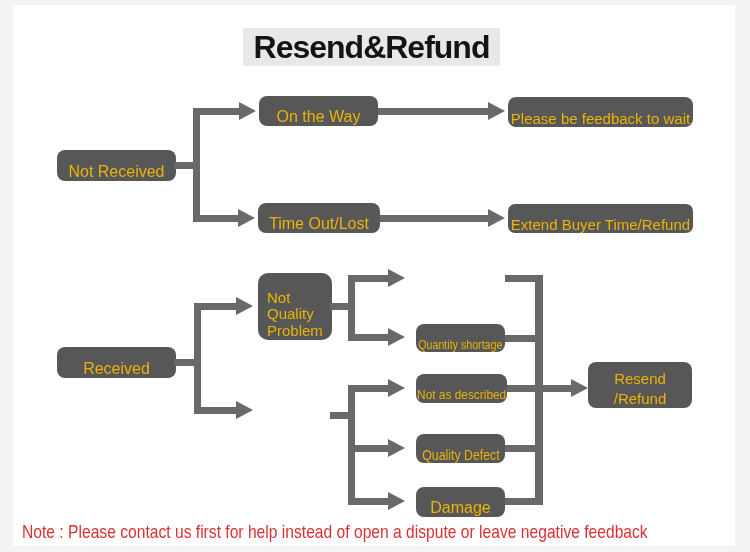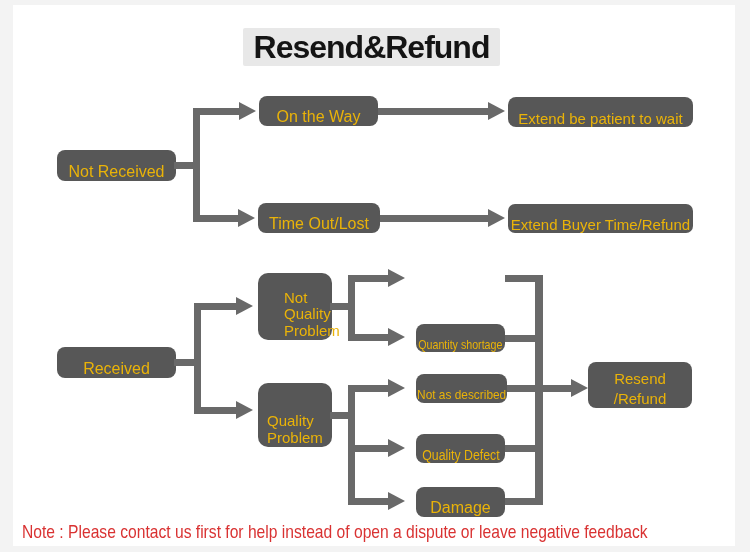--- a/index.html
+++ b/index.html
@@ -30,21 +30,21 @@
   }
   .node span { display:inline-block; white-space:nowrap; }
 
   .nr   { left:57px;  top:150px; width:119px; height:31px; font-size:16px; }
   .otw  { left:259px; top:96px;  width:119px; height:30px; font-size:16px; }
   .pw   { left:508px; top:97px;  width:185px; height:30px; font-size:15px; }
   .tol  { left:258px; top:203px; width:122px; height:30px; font-size:16px; }
   .ext  { left:508px; top:204px; width:185px; height:29px; font-size:15px;border-radius:7px; }
   .rcv  { left:57px;  top:347px; width:119px; height:31px; font-size:16px; }
   .nqp  { left:258px; top:273px; width:74px;  height:67px; font-size:15px;
-          justify-content:flex-start; text-align:left; padding-left:26px; line-height:1.12; border-radius:10px; }
+          justify-content:flex-start; text-align:left; padding-left:9px; line-height:1.12; border-radius:10px; }
   .qp   { left:258px; top:383px; width:74px;  height:64px; font-size:15px;
           justify-content:flex-start; text-align:left; padding-left:9px; line-height:1.12; border-radius:10px; }
   .nqp span, .qp span { white-space:normal; }
   .nf   { left:416px; top:264px; width:89px;  height:29px; font-size:15px; }
   .qs   { left:416px; top:324px; width:89px;  height:28px; font-size:13px; }
   .nad  { left:416px; top:374px; width:91px;  height:29px; font-size:13.5px; }
   .qd   { left:416px; top:434px; width:89px;  height:29px; font-size:14px; }
   .dmg  { left:416px; top:487px; width:89px;  height:30px; font-size:16px; }
   .rr   { left:588px; top:362px; width:104px; height:46px; font-size:15px; line-height:1.3; }
   .rr span { white-space:normal; }
@@ -77,21 +77,21 @@
     <span>Resend&amp;Refund</span>
   </div>
 
   <div class="node nr">
     <span>Not Received</span>
   </div>
   <div class="node otw">
     <span>On the Way</span>
   </div>
   <div class="node pw">
-    <span>Extend be patient to wait</span>
+    <span>Please be feedback to wait</span>
   </div>
   <div class="node tol">
     <span>Time Out/Lost</span>
   </div>
   <div class="node ext">
     <span>Extend Buyer Time/Refund</span>
   </div>
 
   <div class="h" style="left:174px; top:162px; width:23px;"></div>
   <div class="v" style="left:193px; top:108px; height:114px;"></div>
@@ -102,23 +102,20 @@
   <div class="h" style="left:378px; top:108px; width:110px;"></div>
   <div class="arr" style="left:488px; top:102px;"></div>
   <div class="h" style="left:380px; top:215px; width:108px;"></div>
   <div class="arr" style="left:488px; top:209px;"></div>
 
   <div class="node rcv">
     <span>Received</span>
   </div>
   <div class="node nqp">
     <span>Not Quality Problem</span>
-  </div>
-  <div class="node qp">
-    <span>Quality Problem</span>
   </div>
   <div class="node nad">
     <span class="cond88">Not as described</span>
   </div>
   <div class="node qs">
     <span class="cond82">Quantity shortage</span>
   </div>
   <div class="node qd">
     <span class="cond88">Quality Defect</span>
   </div>

